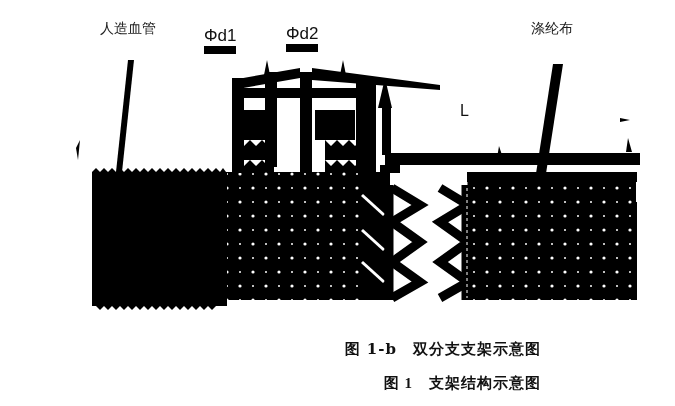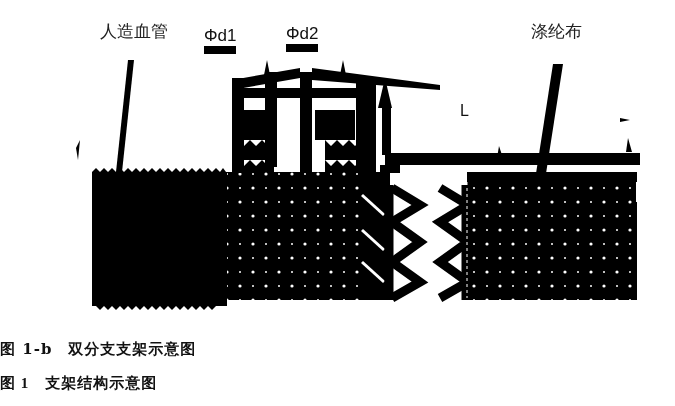--- a/index.html
+++ b/index.html
@@ -1,21 +1,21 @@
 <!DOCTYPE html>
 <html><head>
 <meta charset="utf-8">
 <style>
   html, body { margin: 0; padding: 0; background: #ffffff; }
   body { width: 675px; height: 406px; position: relative; overflow: hidden; font-family: "DejaVu Sans", sans-serif; }
   .abs { position: absolute; }
-  .label-cn { font-family: "DejaVu Serif", serif; font-size: 17px; color: #222; }
+  .label-cn { font-family: "DejaVu Serif", serif; font-size: 14px; color: #222; }
   .label-en { font-family: "Liberation Sans", sans-serif; font-size: 17px; color: #111; }
   .uline { border-bottom: 8px solid #000000; }
-  .caption { font-family: "DejaVu Serif", serif; font-size: 15px; font-weight: bold; color: #111; left: 0; width: 541px; text-align: left; letter-spacing: 1px; }
+  .caption { font-family: "DejaVu Serif", serif; font-size: 15px; font-weight: bold; color: #111; left: 0; width: 541px; text-align: right; letter-spacing: 1px; }
   svg { position: absolute; left: 0; top: 0; }
 </style>
 </head>
 <body>
 
 <svg width="675" height="406" viewBox="0 0 675 406">
   <defs>
     <pattern id="dots" x="0" y="0" width="26" height="28" patternUnits="userSpaceOnUse">
       <rect width="26" height="28" fill="#000"></rect>
       <circle cx="6" cy="6" r="1.6" fill="#fff"></circle>

